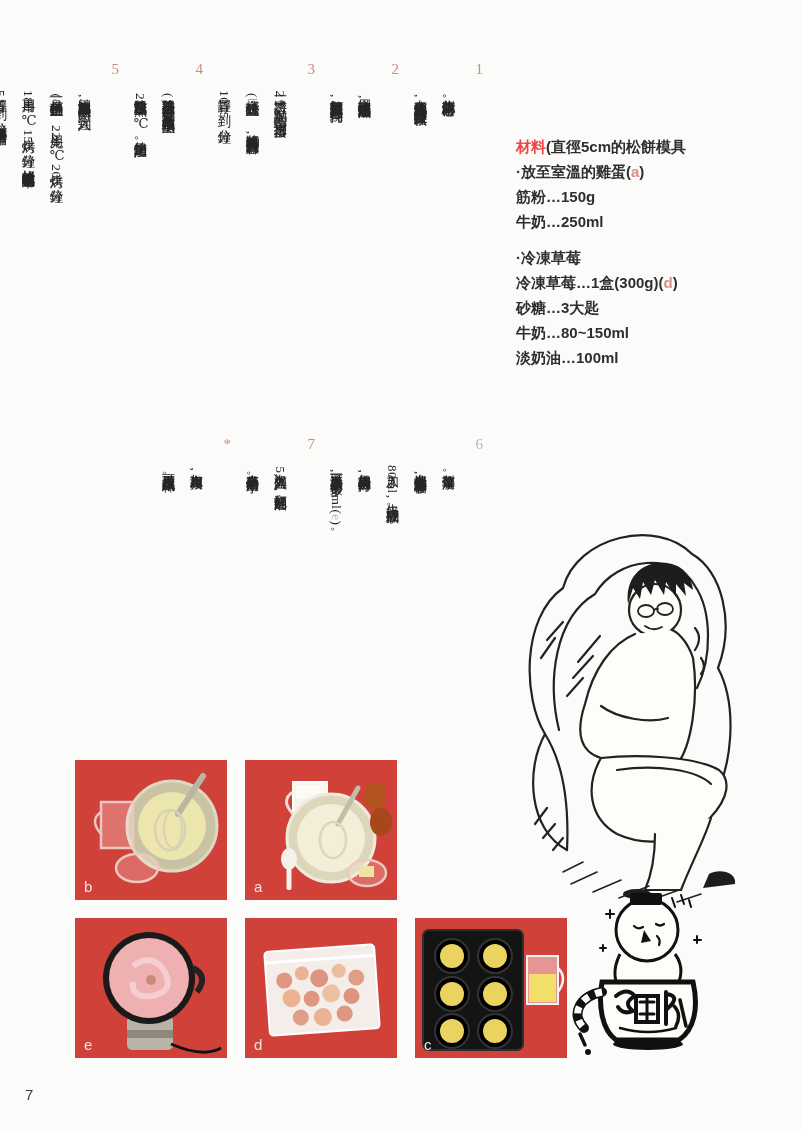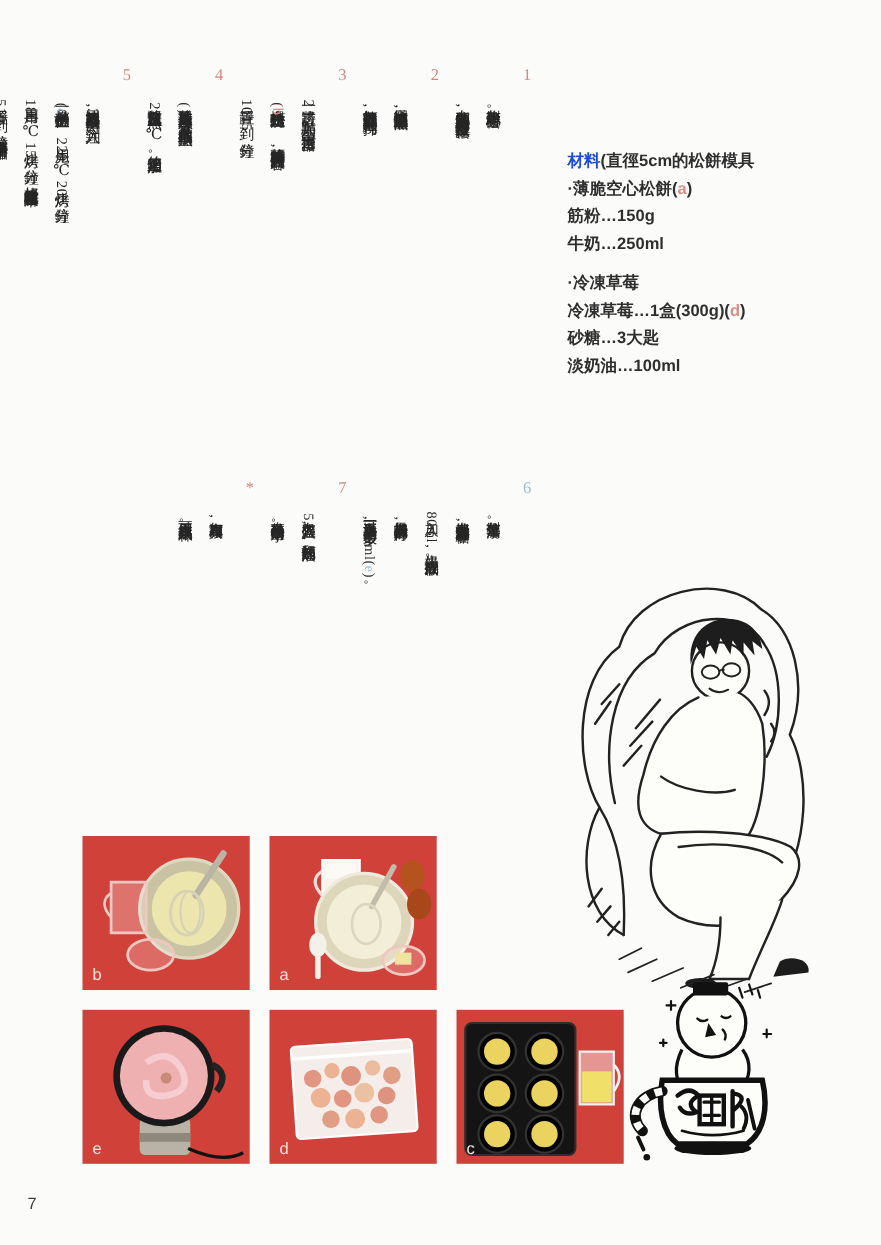--- a/index.html
+++ b/index.html
@@ -10,21 +10,21 @@
   }
   
   .materials{
     position:absolute;left:516px;top:134px;width:272px;
     font-family:"Liberation Sans",sans-serif;
     font-weight:bold;font-size:15px;color:#2e2e2e;line-height:25px;
   }
   .mat-line{white-space:nowrap;}
   .mat-indent{padding-left:42px;}
   .soup-gap{margin-top:11px;}
-  .mat-blue{color:#1d4ed8;}
+  .mat-blue{color:#ef4444;}
   .letter-red{color:#d78f86;}
   
   .vblock{
     position:absolute;display:flex;flex-direction:row-reverse;
     font-family:"Liberation Serif","DejaVu Serif",serif;color:#262626;
   }
   .vblock1{top:89px;right:311px;}
   .vblock1 .step{height:340px;font-size:13.5px;}
   .vblock2{top:464px;right:311px;}
   .vblock2 .step{height:222px;font-size:13px;}
@@ -55,27 +55,28 @@
   .illus-snowman{position:absolute;left:560px;top:888px;width:175px;height:172px;}
   
   .pagenum{position:absolute;left:25px;top:1086px;font:15px "Liberation Sans",sans-serif;color:#3c3c3c;}
 </style>
 </head>
 <body>
 
 <div class="materials">
   <div class="mat-line"><span class="mat-blue">材料</span><span>(直徑5cm的松餅模具</span></div>
 
-  <div class="mat-line"><span>·薄脆空心松餅(</span><span class="letter-red">a</span><span>)</span></div>
+  <div class="mat-line"><span>·放至室溫的雞蛋(</span><span class="letter-red">a</span><span>)</span></div>
   <div class="mat-line">筋粉…150g</div>
   <div class="mat-line">牛奶…250ml</div>
 
   <div class="mat-line soup-gap">·冷凍草莓</div>
   <div class="mat-line"><span>冷凍草莓…1盒(300g)(</span><span class="letter-red">d</span><span>)</span></div>
   <div class="mat-line">砂糖…3大匙</div>
+  <div class="mat-line">牛奶…80~150ml</div>
   <div class="mat-line">淡奶油…100ml</div>
 </div>
 
 <div class="vblock vblock1">
   <div class="step">
     <span class="step-num" style="color: rgb(207, 138, 128);">1</span><span>製作薄脆空心松餅。
 在碗內加入低筋粉和鹽,用打蛋器攪拌至鬆軟。</span><span style="color: rgb(207, 138, 128);"></span><span></span>
   </div>
   <div class="step">
     <span class="step-num" style="color: rgb(207, 138, 128);">2</span><span>用微波爐將牛奶加熱至體溫,

